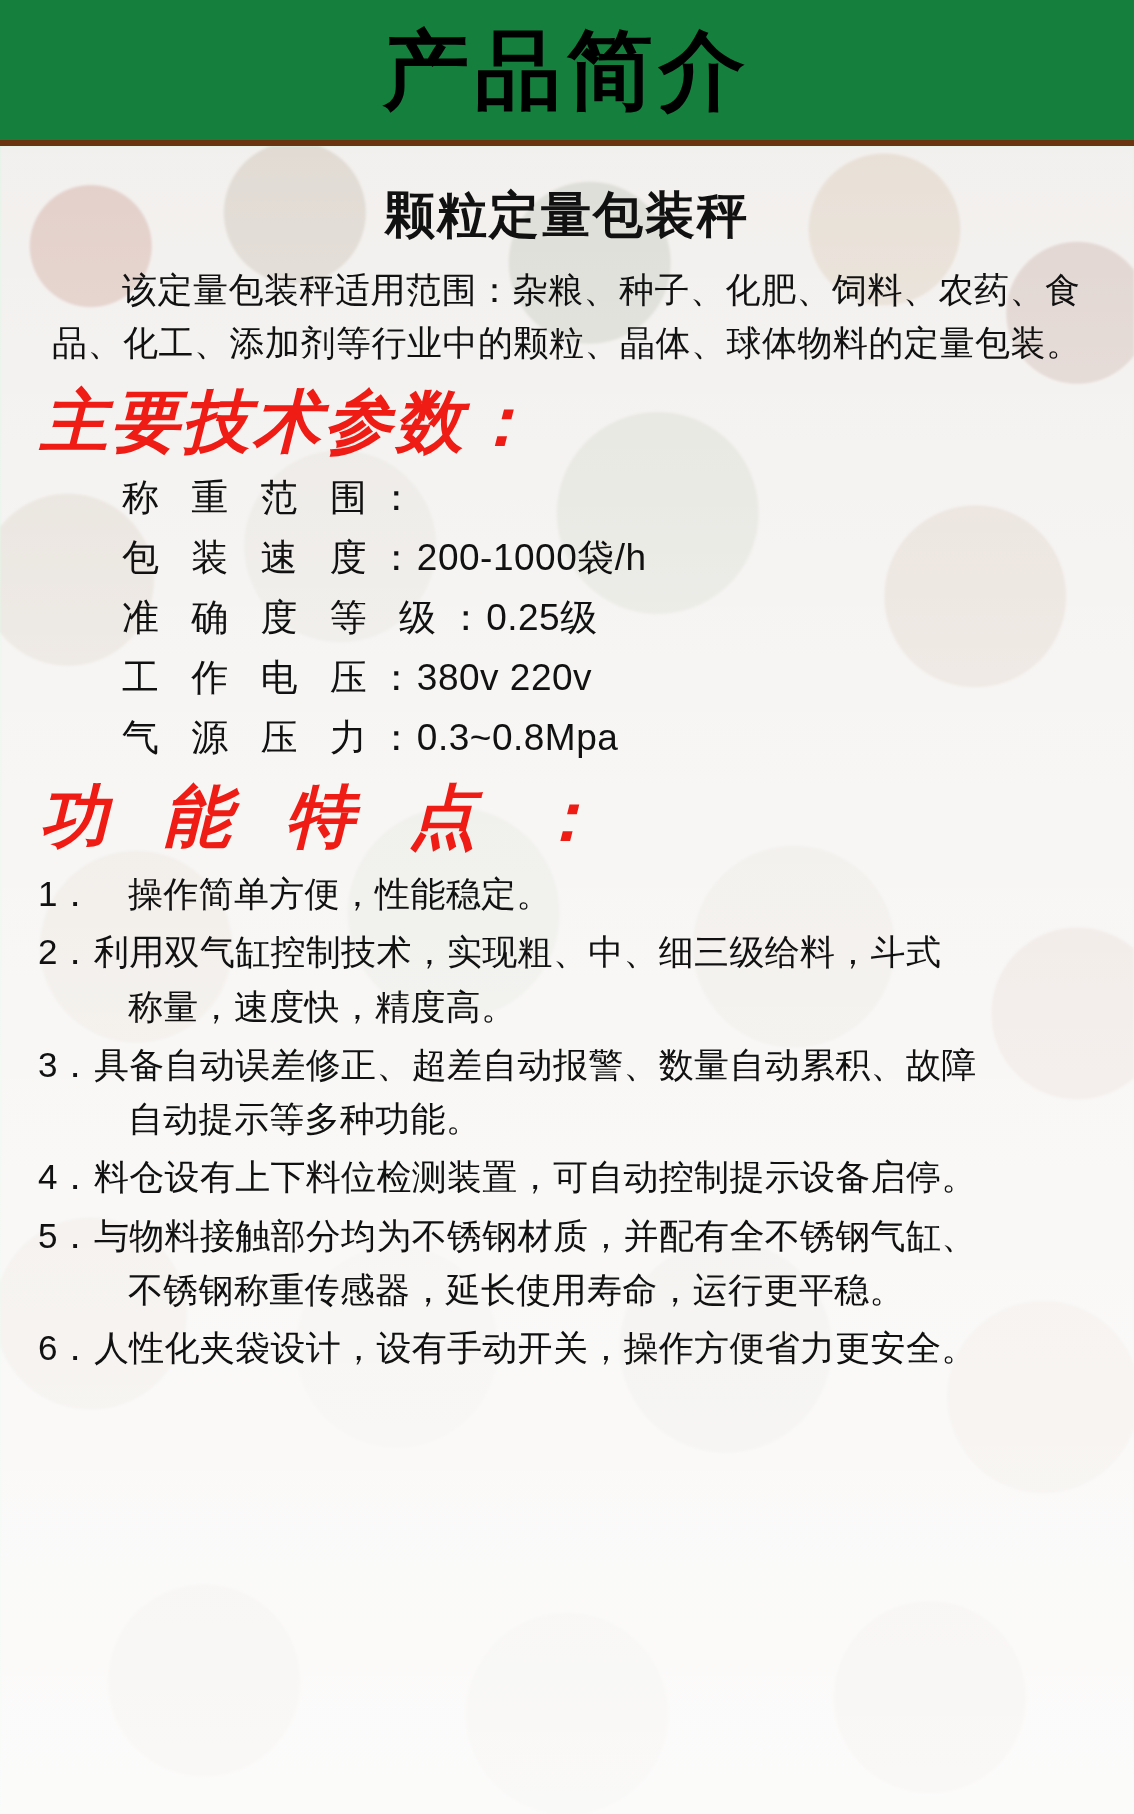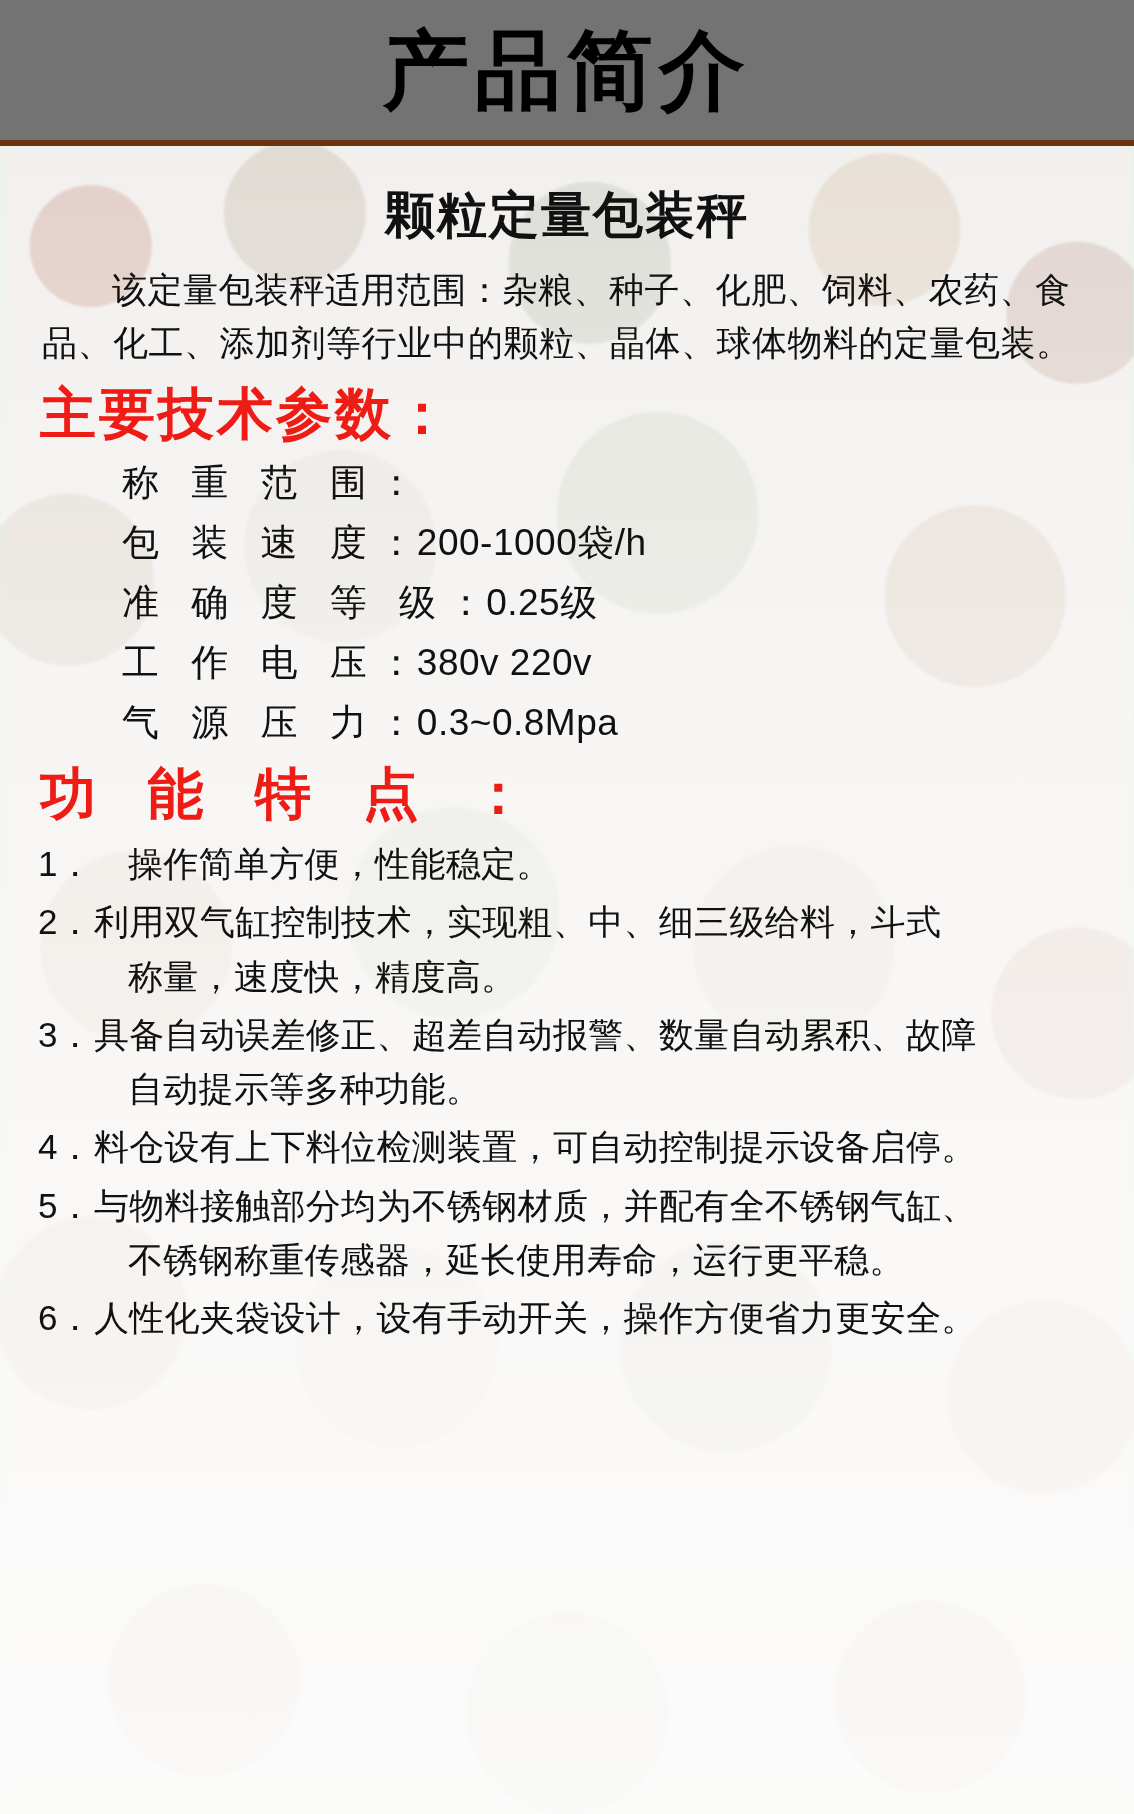--- a/index.html
+++ b/index.html
@@ -20,21 +20,21 @@
     height: 1814px;
     box-sizing: border-box;
     background: #ffffff;
     overflow: hidden;
   }
 
   
   .header {
     position: relative;
     height: 140px;
-    background: #737373;
+    background: #15803d;
     display: flex;
     align-items: center;
     justify-content: center;
     border-bottom: 6px solid #6b3410;
   }
   .header-title {
     font-size: 86px;
     font-weight: bold;
     color: #000000;
     letter-spacing: 6px;
@@ -95,31 +95,32 @@
     color: #111111;
     letter-spacing: 2px;
     margin: 8px 0 14px 0;
   }
 
   .intro {
     font-size: 35px;
     line-height: 1.52;
     color: #111111;
     text-indent: 70px;
-    margin: 0 14px 10px 20px;
+    margin: 0 14px 10px 30px;
     letter-spacing: 0.5px;
   }
 
   .section-heading {
     color: #ee1c14;
     font-weight: bold;
-    font-size: 56px;
+    font-size: 68px;
     letter-spacing: 3px;
     margin: 6px 0 4px 18px;
     line-height: 1.25;
+    font-style: italic;
   }
   .section-heading.wide {
     letter-spacing: 18px;
     margin-top: 6px;
     margin-bottom: 8px;
   }
 
   .spec-list {
     margin: 2px 0 4px 0;
     padding: 0;

